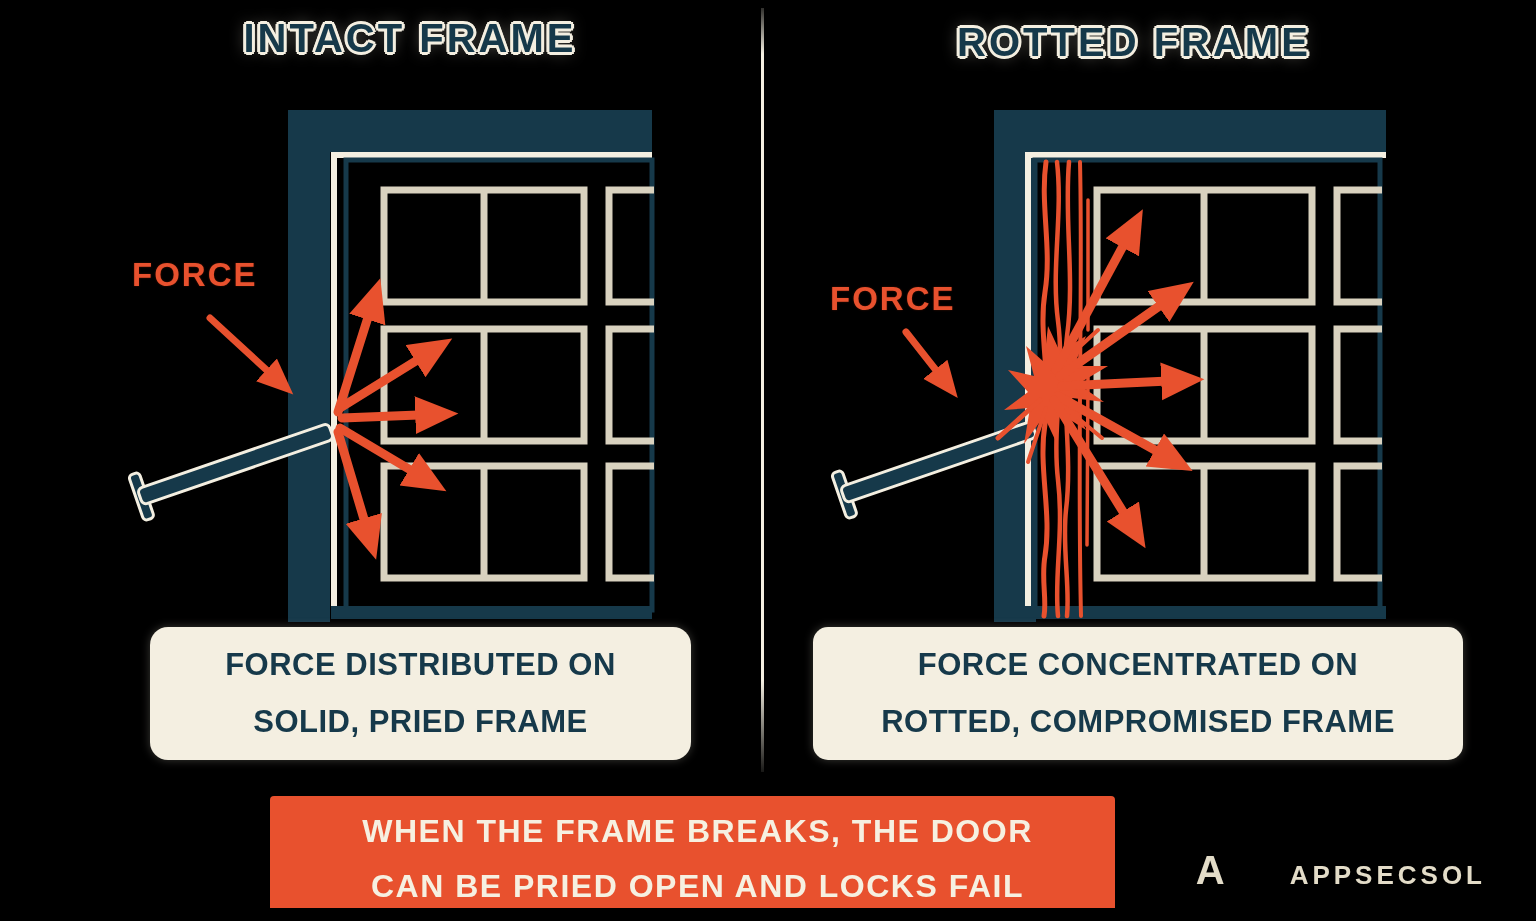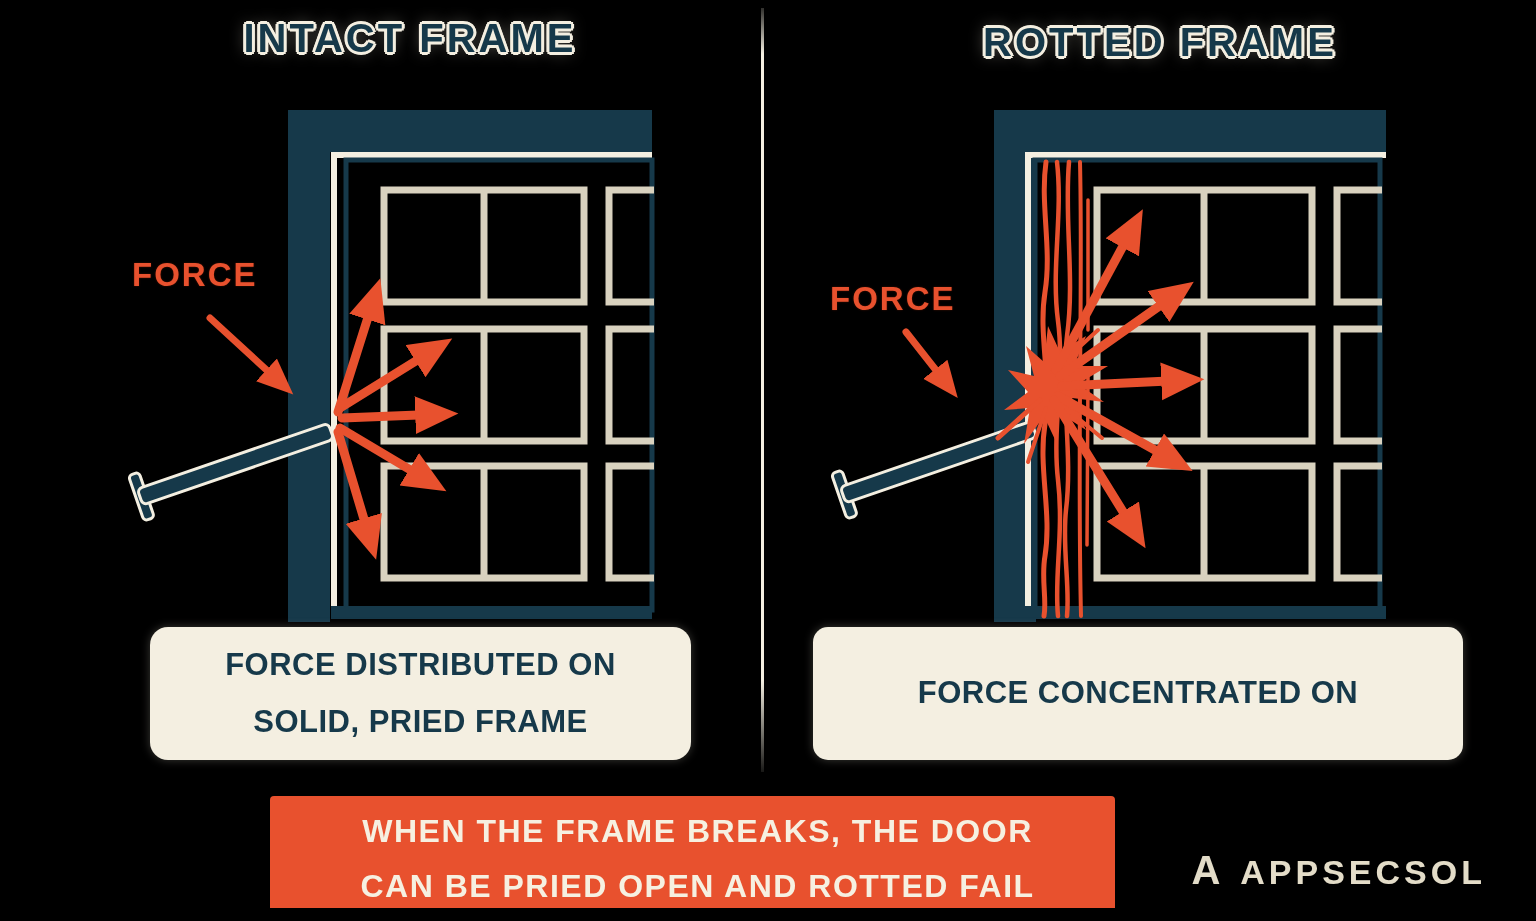--- a/index.html
+++ b/index.html
@@ -64,21 +64,21 @@
   .divider{
     position:absolute;width:3px;
     background:linear-gradient(to bottom, rgba(240,235,220,.2), var(--cream) 6%, var(--cream) 88%, rgba(240,235,220,.1));
   }
   .logo{
     position:absolute;display:flex;align-items:baseline;gap:16px;
     color:var(--logo-color);font-weight:800;letter-spacing:4px;
     text-shadow:0 0 3px rgba(0,0,0,.6);
   }
   .logo .mark{font-size:40px;}
-  .logo .word{font-size:34px;}
+  .logo .word{font-size:26px;margin-left:45px;}
 </style>
 </head>
 <body>
 
 <div id="stage">
 
   <svg width="1536" height="921" viewBox="0 0 1536 921">
     <defs>
       <marker id="ah-big" markerWidth="5.2" markerHeight="4.6" refX="3.2" refY="2.1" orient="auto">
         <path class="ah" d="M0,0 L4.8,2.1 L0,4.2 Z"></path>
@@ -185,36 +185,37 @@
         <line class="arrow" x1="1062" y1="386" x2="1190" y2="380" marker-end="url(#ah-big)"></line>
         <line class="arrow" x1="1058" y1="396" x2="1180" y2="464" marker-end="url(#ah-big)"></line>
         <line class="arrow" x1="1054" y1="400" x2="1138" y2="536" marker-end="url(#ah-big)"></line>
       </g>
     </g>
   </svg>
 
   <div class="divider" style="left:761px;top:8px;height:764px;"></div>
 
   <div class="panel-title" style="left:170px;top:16px;width:480px;">INTACT FRAME</div>
-  <div class="panel-title" style="left:920px;top:20px;width:480px;">ROTTED FRAME</div>
+  <div class="panel-title" style="left:894px;top:20px;width:480px;">ROTTED FRAME</div>
 
   <div class="force-label" style="left:132px;top:256px;">FORCE</div>
   <div class="force-label" style="left:830px;top:280px;">FORCE</div>
 
   <div class="caption-box" style="left:150px;top:627px;width:541px;height:133px;">
     <div>FORCE DISTRIBUTED ON</div>
     <div>SOLID, PRIED FRAME</div>
   </div>
   <div class="caption-box" style="left:813px;top:627px;width:650px;height:133px;border-radius:15px;">
     <div>FORCE CONCENTRATED ON</div>
+    <div>ROTTED, COMPROMISED FRAME</div>
   </div>
 
   <div class="banner" style="left:270px;top:796px;width:845px;height:125px;">
     <div>WHEN THE FRAME BREAKS, THE DOOR</div>
-    <div>CAN BE PRIED OPEN AND ROTTED FAIL</div>
+    <div>CAN BE PRIED OPEN AND LOCKS FAIL</div>
   </div>
 
   <div class="logo" style="right:50px;top:848px;">
     <span class="mark">A</span>
     <span class="word">APPSECSOL</span>
   </div>
 
 </div>
 
 </body></html>

